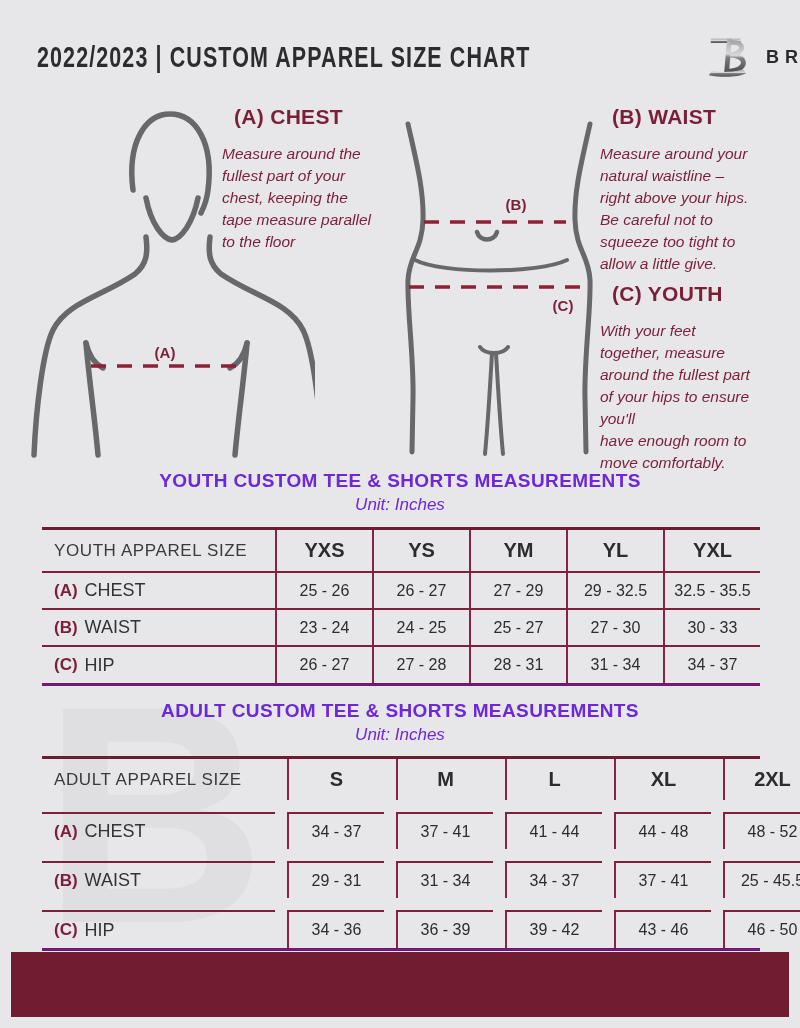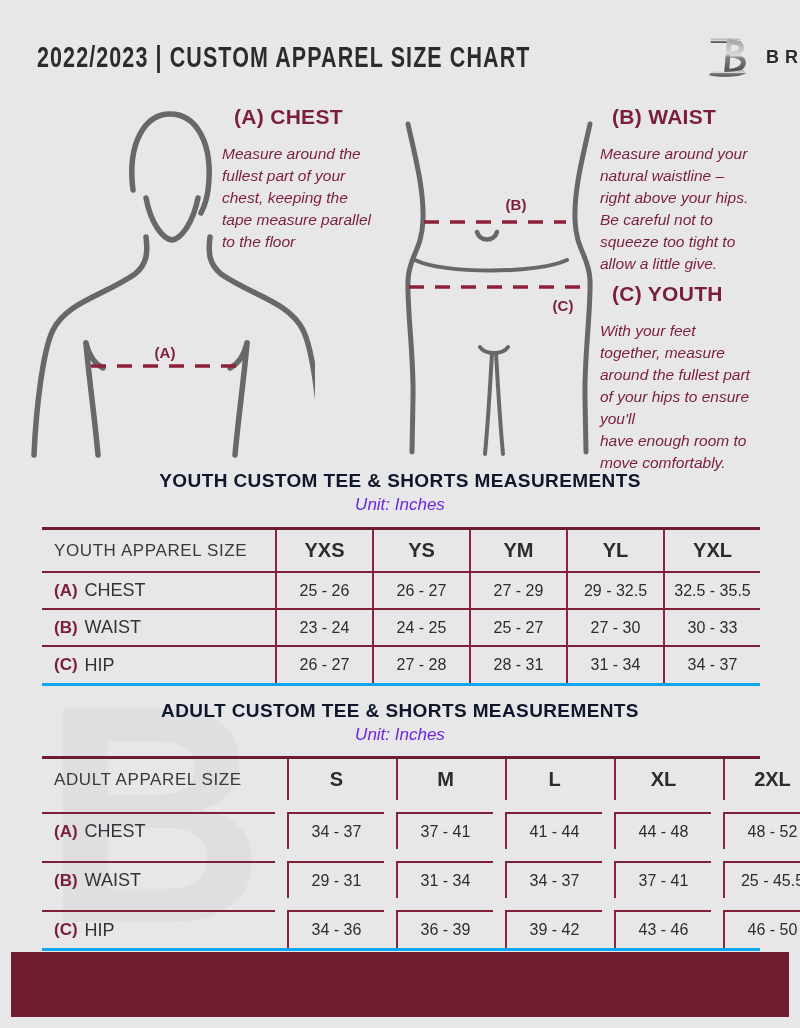--- a/index.html
+++ b/index.html
@@ -22,29 +22,29 @@
   .fig{position:absolute;z-index:1;}
   .instr{position:absolute;width:186px;z-index:2;}
   .instr h3{margin:0 0 14px 12px;font-size:21px;font-weight:bold;color:#7b1f38;letter-spacing:0.3px;}
   .instr p{margin:0;font-size:15.5px;font-style:italic;color:#7b1f38;line-height:1.42;white-space:pre-line;}
   .instr-a{left:222px;top:105px;}
   .instr-b{left:600px;top:105px;}
   .instr-c{left:600px;top:282px;}
 
   
   .section-title{position:absolute;left:0;right:0;text-align:center;
-                 font-size:19px;font-weight:bold;letter-spacing:0.4px;color:#0f172a;z-index:2;}
+                 font-size:19px;font-weight:bold;letter-spacing:0.4px;color:#6d28d9;z-index:2;}
   .section-unit{position:absolute;left:0;right:0;text-align:center;
                 font-size:17px;font-style:italic;color:#6d28d9;z-index:2;}
 
   
   .size-table{position:absolute;left:42px;width:718px;z-index:1;
               display:grid;grid-template-columns:233px repeat(5,97px);
               grid-template-rows:41px 37px 37px 38px;
-              border-top:3px solid #6e1c30;border-bottom:3px solid #0ea5e9;}
+              border-top:3px solid #6e1c30;border-bottom:3px solid #701a75;}
   .cell{display:flex;align-items:center;justify-content:center;font-size:16px;color:#2d2d2f;}
   .cell.lbl{justify-content:flex-start;padding-left:12px;}
   .cell.vl{border-left:2px solid #8a2342;}
   .cell.bt{border-top:2px solid #7d2038;}
   .cell.sz{font-weight:bold;font-size:20px;color:#2c2c2e;}
   .cell.hdr{font-size:17px;letter-spacing:0.6px;color:#3a3a3c;}
   .key{color:#7b1f38;font-weight:bold;margin-right:7px;font-size:17px;}
   .txt{font-size:18px;color:#333335;}
 
   

